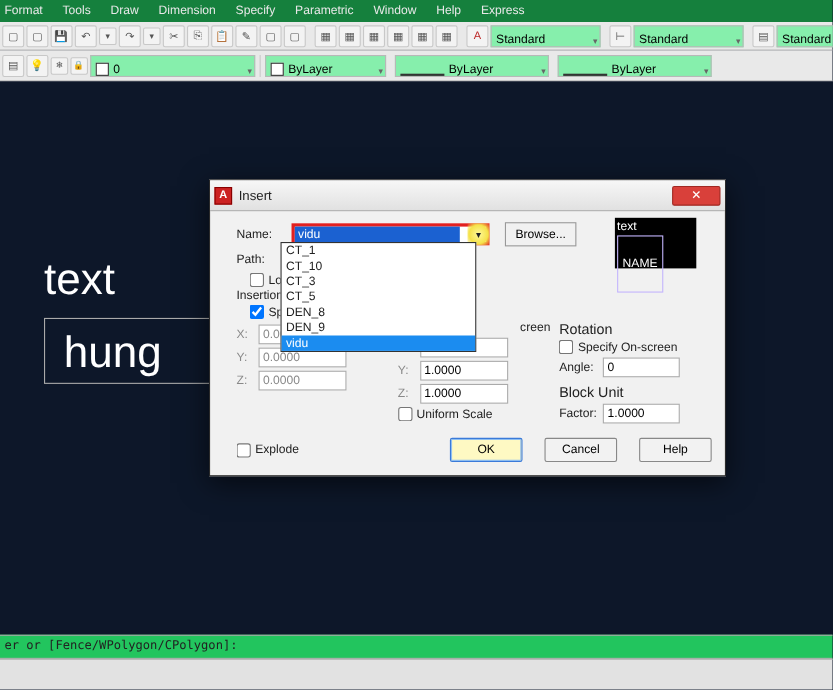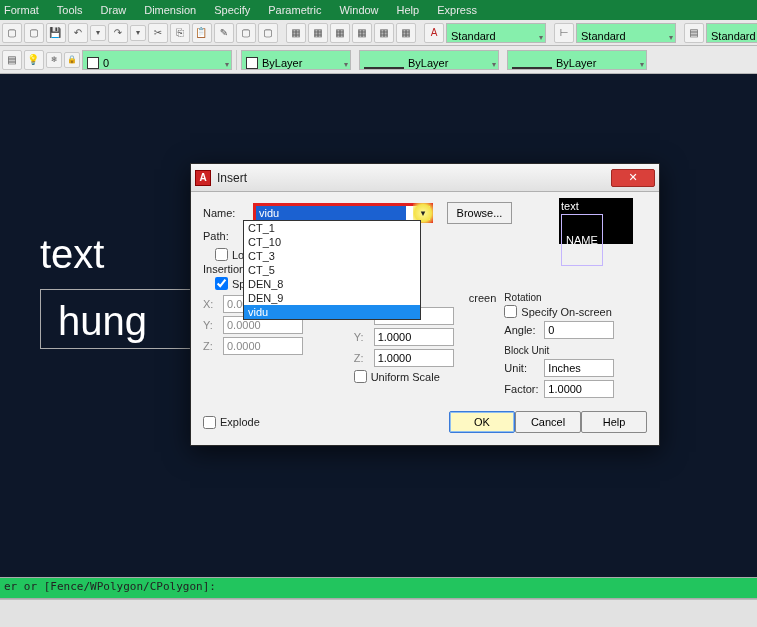--- a/index.html
+++ b/index.html
@@ -25,21 +25,21 @@
 
 .cmd-area { position: absolute; bottom: 0; left: 0; right: 0; height: 50px; }
 .cmd-line { background: #22c55e; border-top: 1px solid #aaa; border-bottom: 1px solid #aaa; height: 22px; padding: 2px 4px; font-size: 11px; font-family: Consolas, monospace; color: #222; }
 .cmd-blank { background: #e2e2e2; height: 28px; border-top: 1px solid #bbb; }
 
 
 .dialog { position: absolute; left: 190px; top: 163px; width: 470px; background: #f1f1f1; border: 1px solid #2a2a2a; box-shadow: 0 6px 24px rgba(0,0,0,0.6); }
 .dlg-title { height: 28px; background: linear-gradient(#f7f7f7,#e1e1e1); border-bottom: 1px solid #b0b0b0; display: flex; align-items: center; padding: 0 4px; font-size: 12px; color: #222; }
 .dlg-title .appicon { width: 16px; height: 16px; background: #c22; border: 1px solid #800; margin-right: 6px; display: flex; align-items: center; justify-content: center; color: #fff; font-size: 10px; font-weight: bold; }
 .dlg-title .closebtn { margin-left: auto; width: 44px; height: 18px; background: #d9403a; border: 1px solid #a02822; border-radius: 2px; color: #fff; display: flex; align-items: center; justify-content: center; font-size: 11px; cursor: pointer; }
-.dlg-body { padding: 10px 12px 12px 12px; font-size: 11px; color: #222; position: relative; }
+.dlg-body { padding: 10px 12px 12px 12px; font-size: 11px; color: #222; position: relative; margin-left: 12px; }
 
 .row { display: flex; align-items: center; margin-bottom: 6px; }
 .lbl-plain { width: 50px; }
 
 .name-combo { width: 180px; height: 20px; border: 3px solid #e2201f; background: #fff; display: flex; align-items: center; position: relative; }
 .name-combo input { border: none; width: 150px; height: 14px; font-size: 11px; padding: 0 3px; background: #1b61d1; color: #fff; outline: none; }
 .name-combo .dd { width: 20px; height: 20px; background: radial-gradient(circle, #fff89a 0%, #f5e24a 60%, rgba(245,226,74,0) 100%); display: flex; align-items: center; justify-content: center; font-size: 9px; position: absolute; right: -3px; top: -3px; }
 .browse { margin-left: 14px; width: 65px; height: 22px; background: #f1f1f1; border: 1px solid #999; font-size: 11px; }
 
 .preview { position: absolute; right: 26px; top: 6px; width: 74px; height: 46px; background: #000; color: #fff; font-size: 11px; padding: 2px; }
@@ -48,31 +48,31 @@
 .dropdown-list { position: absolute; left: 52px; top: 28px; width: 178px; background: #fff; border: 1px solid #333; font-size: 11px; z-index: 5; }
 .dropdown-list div { padding: 1px 4px; height: 14px; line-height: 13px; }
 .dropdown-list div.sel { background: #1b8cf0; color: #fff; }
 
 .section-label { margin-top: 2px; }
 .chk { display: flex; align-items: center; margin: 2px 0; }
 .chk input { margin-right: 4px; }
 
 .columns { display: flex; gap: 8px; margin-top: 2px; }
 .col { flex: 1; }
-.group-heading { font-size: 10px; margin-bottom: 2px; }
+.group-heading { font-size: 13px; margin-bottom: 2px; }
 .inprow { display: flex; align-items: center; margin: 3px 0; }
 .inprow .k { width: 20px; color: #888; }
 .inprow .v { width: 80px; height: 18px; border: 1px solid #aaa; background: #fff; font-size: 11px; padding: 1px 3px; }
 .inprow .v[readonly] { background: #fff; color: #888; }
 
 .col-rot .frow { display: flex; align-items: center; margin: 3px 0; }
 .col-rot .flab { width: 40px; }
 .col-rot .fval { width: 70px; height: 18px; border: 1px solid #aaa; background: #fff; font-size: 11px; padding: 1px 3px; }
 
-.btnrow { display: flex; justify-content: flex-end; gap: 0; margin-top: 10px; align-items: center; }
+.btnrow { display: flex; justify-content: flex-end; gap: 20px; margin-top: 10px; align-items: center; }
 .btnrow .explode { margin-right: auto; display: flex; align-items: center; }
 .dlgbtn { width: 66px; height: 22px; border: 1px solid #888; background: #f2f2f2; font-size: 11px; border-radius: 2px; }
 .dlgbtn.primary { border: 1px solid #3a7ad9; background: #fef9c3; box-shadow: inset 0 0 0 1px #8fbef0; }
 
 
 .tool-section { display: flex; align-items: center; gap: 2px; }
 
 </style>
 </head>
 <body>
@@ -264,24 +264,20 @@
         <div class="chk">
             <input type="checkbox" style="">
             <span>Specify On-screen</span>
           </div>
         <div class="frow">
             <span class="flab">Angle:</span>
             <input class="fval" value="0" style="">
           </div>
         <div class="group-heading" style="margin-top:6px">Block Unit</div>
         <div class="frow">
-            <span class="flab">Unit:</span>
-            <input class="fval" readonly="" value="Inches" style="">
-          </div>
-        <div class="frow">
             <span class="flab">Factor:</span>
             <input class="fval" readonly="" value="1.0000" style="">
           </div>
       </div>
     </div>
 
     <div class="btnrow">
       <div class="explode">
         <input type="checkbox" style="">
         <span style="margin-left:4px">Explode</span>

